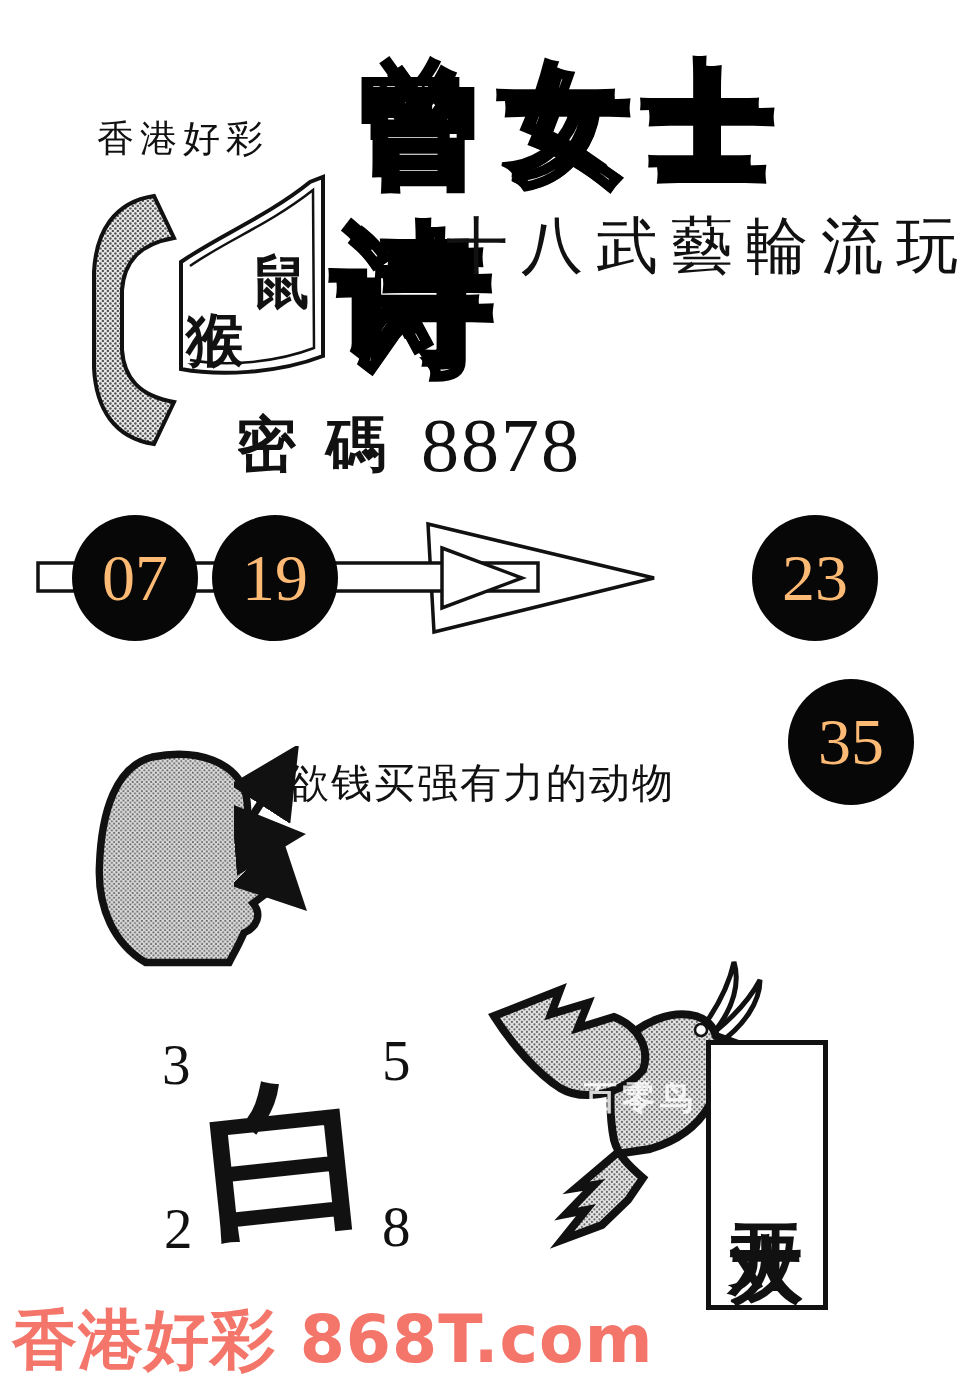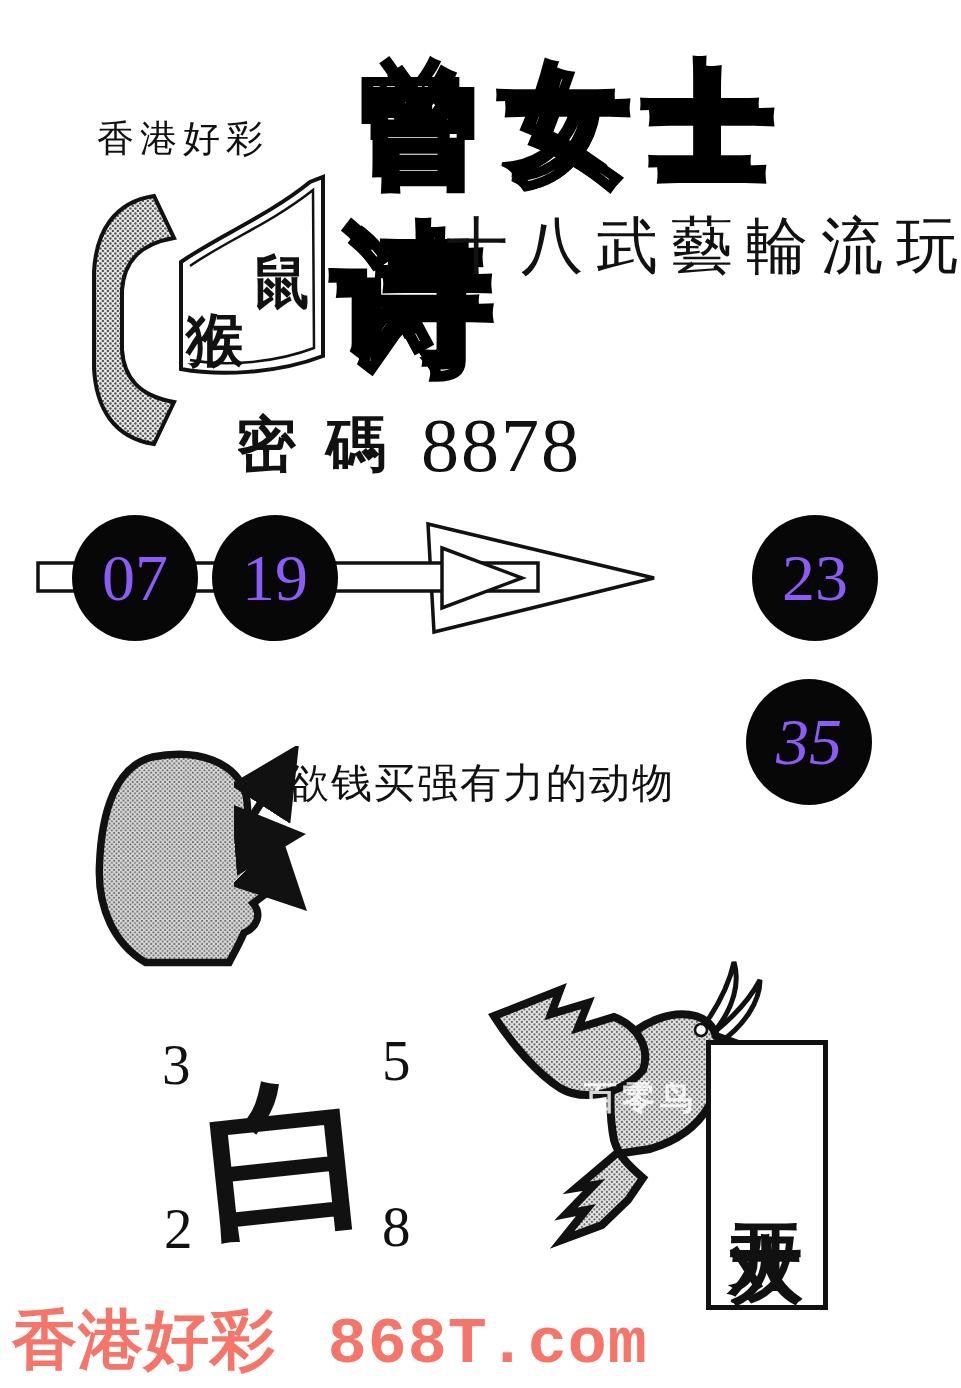--- a/index.html
+++ b/index.html
@@ -28,21 +28,21 @@
 
   
   .password{left:236px;top:402px;white-space:nowrap;text-align:right;}
   .password .label{font-size:60px;font-weight:bold;letter-spacing:30px;}
   .password .value{font-size:76px;font-family:"Liberation Serif",serif;letter-spacing:2px;vertical-align:-6px;}
 
   
   .num-circle{
     width:126px;height:126px;border-radius:50%;background:#070707;
     display:flex;align-items:center;justify-content:center;
-    color:#8b5cf6;font-size:66px;font-family:"Liberation Serif",serif;
+    color:#fdba74;font-size:66px;font-family:"Liberation Serif",serif;
   }
 
   
   .speech1{left:288px;top:756px;font-size:41px;font-family:"DejaVu Sans","Liberation Sans",sans-serif;font-weight:500;letter-spacing:2px;white-space:nowrap;}
   .speech2{left:288px;top:826px;font-size:41px;font-family:"DejaVu Sans","Liberation Sans",sans-serif;font-weight:500;letter-spacing:2px;white-space:nowrap;}
 
   
   .digit{font-size:57px;font-family:"Liberation Serif",serif;}
   .bai{left:204px;top:1048px;font-size:168px;font-weight:bold;transform:rotate(-6deg);}
 
@@ -119,21 +119,21 @@
   <div class="abs num-circle" style="left:72px;top:515px;">
       <span>07</span>
     </div>
   <div class="abs num-circle" style="left:212px;top:515px;">
       <span>19</span>
     </div>
 
   <div class="abs num-circle" style="left:752px;top:515px;">
       <span>23</span>
     </div>
-  <div class="abs num-circle" style="left:746px;top:679px;font-style:italic;">
+  <div class="abs num-circle" style="left:788px;top:679px;">
       <span>35</span>
     </div>
 
   <svg class="abs" style="left:55px;top:742px;" width="250" height="230" viewBox="0 0 270 240">
     <defs>
       <pattern id="ht-mid" width="5" height="5" patternUnits="userSpaceOnUse">
         <rect width="5" height="5" fill="#ddd"></rect>
         <circle cx="1.4" cy="1.4" r="1.15" fill="#666"></circle>
         <circle cx="3.9" cy="3.9" r="1.15" fill="#666"></circle>
       </pattern>
@@ -179,16 +179,16 @@
     <circle cx="233" cy="82" r="6" fill="#fff" stroke="#111" stroke-width="2.5"></circle>
   </svg>
   <div class="abs watermark">百零鸟</div>
 
   <div class="abs verdict-box">
     <span>开大双</span>
   </div>
 
   <div class="abs footer" style="color:#f4766b;">
     <span>香港好彩</span>
-    <span style="margin-left:28px;font-family:Liberation Mono, monospace;">868T.com</span>
+    <span style="">868T.com</span>
   </div>
 
 </div>
 
 </body></html>

